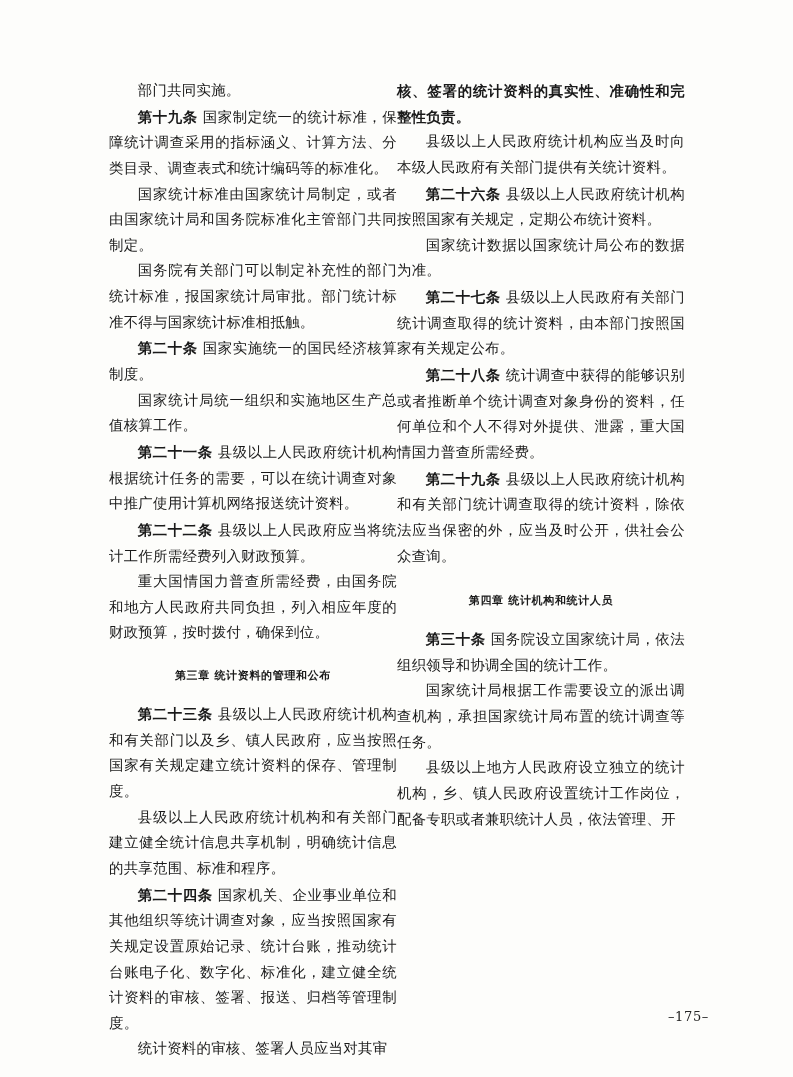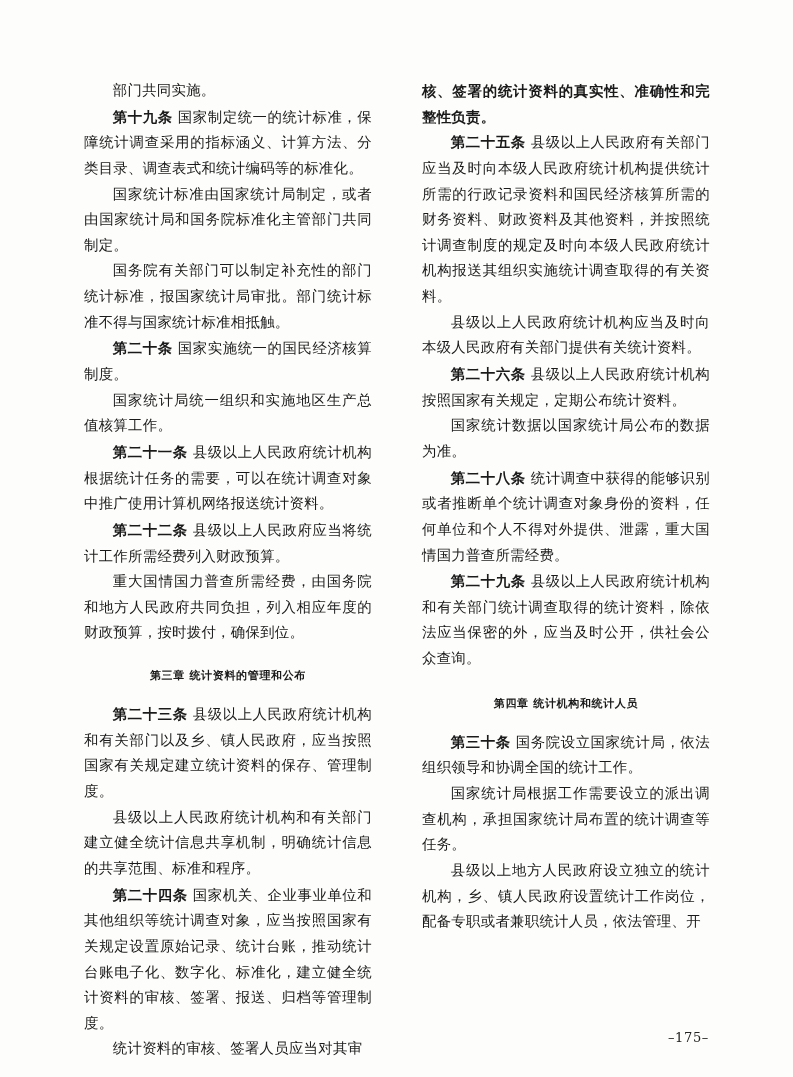--- a/index.html
+++ b/index.html
@@ -21,21 +21,21 @@
     box-sizing: border-box;
     background: #fdfdfb;
   }
   .columns {
     position: absolute;
     top: 78px;
     left: 84px;
     width: 626px;
     height: 930px;
     display: flex;
-    justify-content: space-between;
+    justify-content: center;
   }
   .col {
     width: 288px;
   }
   .para {
     font-size: 14.4px;
     line-height: 1.78;
     text-align: justify;
     text-justify: inter-ideograph;
     margin: 0;
@@ -59,21 +59,21 @@
     margin: 22px 0 18px 0;
     letter-spacing: 0.06em;
     text-indent: 0;
   }
   .chapter.second {
     margin-top: 24px;
   }
   .page-number {
     position: absolute;
     right: 84px;
-    bottom: 32px;
+    bottom: 53px;
     font-size: 13px;
     letter-spacing: 0.05em;
     color: #222;
   }
 </style>
 </head>
 <body>
 
 <div class="page">
   <div class="columns">
@@ -92,24 +92,24 @@
       <div class="chapter">第三章  统计资料的管理和公布</div>
 
       <p class="para"><b class="art-label">第二十三条</b>&nbsp;<span>县级以上人民政府统计机构和有关部门以及乡、镇人民政府，应当按照国家有关规定建立统计资料的保存、管理制度。</span></p>
       <p class="para"><span>县级以上人民政府统计机构和有关部门建立健全统计信息共享机制，明确统计信息的共享范围、标准和程序。</span></p>
       <p class="para"><b class="art-label">第二十四条</b>&nbsp;<span>国家机关、企业事业单位和其他组织等统计调查对象，应当按照国家有关规定设置原始记录、统计台账，推动统计台账电子化、数字化、标准化，建立健全统计资料的审核、签署、报送、归档等管理制度。</span></p>
       <p class="para"><span>统计资料的审核、签署人员应当对其审</span></p>
     </div>
 
     <div class="col">
       <p class="para noindent"><span>核、签署的统计资料的真实性、准确性和完整性负责。</span></p>
-      <p class="para"><b class="art-label">第二十五条</b>&nbsp;<span>县级以上人民政府有关部门应当及时向本级人民政府统计机构提供统计所需的行政记录资料和国民经济核算所需的财务资料、财政资料及其他资料，并按照统计调查制度的规定及时向本级人民政府统计机构报送其组织实施统计调查取得的有关资料。</span></p>
       <p class="para"><span>县级以上人民政府统计机构应当及时向本级人民政府有关部门提供有关统计资料。</span></p>
       <p class="para"><b class="art-label">第二十六条</b>&nbsp;<span>县级以上人民政府统计机构按照国家有关规定，定期公布统计资料。</span></p>
       <p class="para"><span>国家统计数据以国家统计局公布的数据为准。</span></p>
+      <p class="para"><b class="art-label">第二十七条</b>&nbsp;<span>县级以上人民政府有关部门统计调查取得的统计资料，由本部门按照国家有关规定公布。</span></p>
       <p class="para"><b class="art-label">第二十八条</b>&nbsp;<span>统计调查中获得的能够识别或者推断单个统计调查对象身份的资料，任何单位和个人不得对外提供、泄露，重大国情国力普查所需经费。</span></p>
       <p class="para"><b class="art-label">第二十九条</b>&nbsp;<span>县级以上人民政府统计机构和有关部门统计调查取得的统计资料，除依法应当保密的外，应当及时公开，供社会公众查询。</span></p>
 
       <div class="chapter second">第四章  统计机构和统计人员</div>
 
       <p class="para"><b class="art-label">第三十条</b>&nbsp;<span>国务院设立国家统计局，依法组织领导和协调全国的统计工作。</span></p>
       <p class="para"><span>国家统计局根据工作需要设立的派出调查机构，承担国家统计局布置的统计调查等任务。</span></p>
       <p class="para"><span>县级以上地方人民政府设立独立的统计机构，乡、镇人民政府设置统计工作岗位，配备专职或者兼职统计人员，依法管理、开</span></p>
     </div>
 

